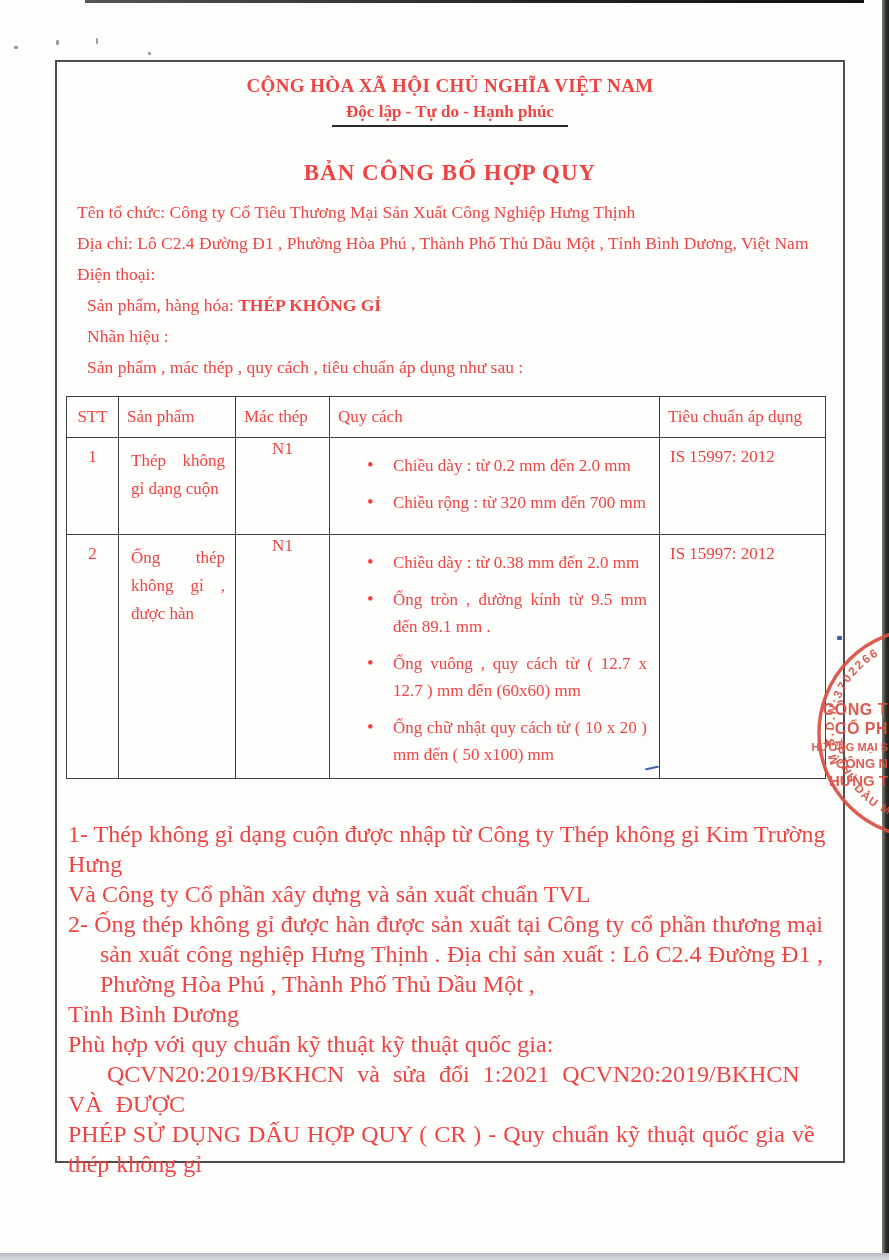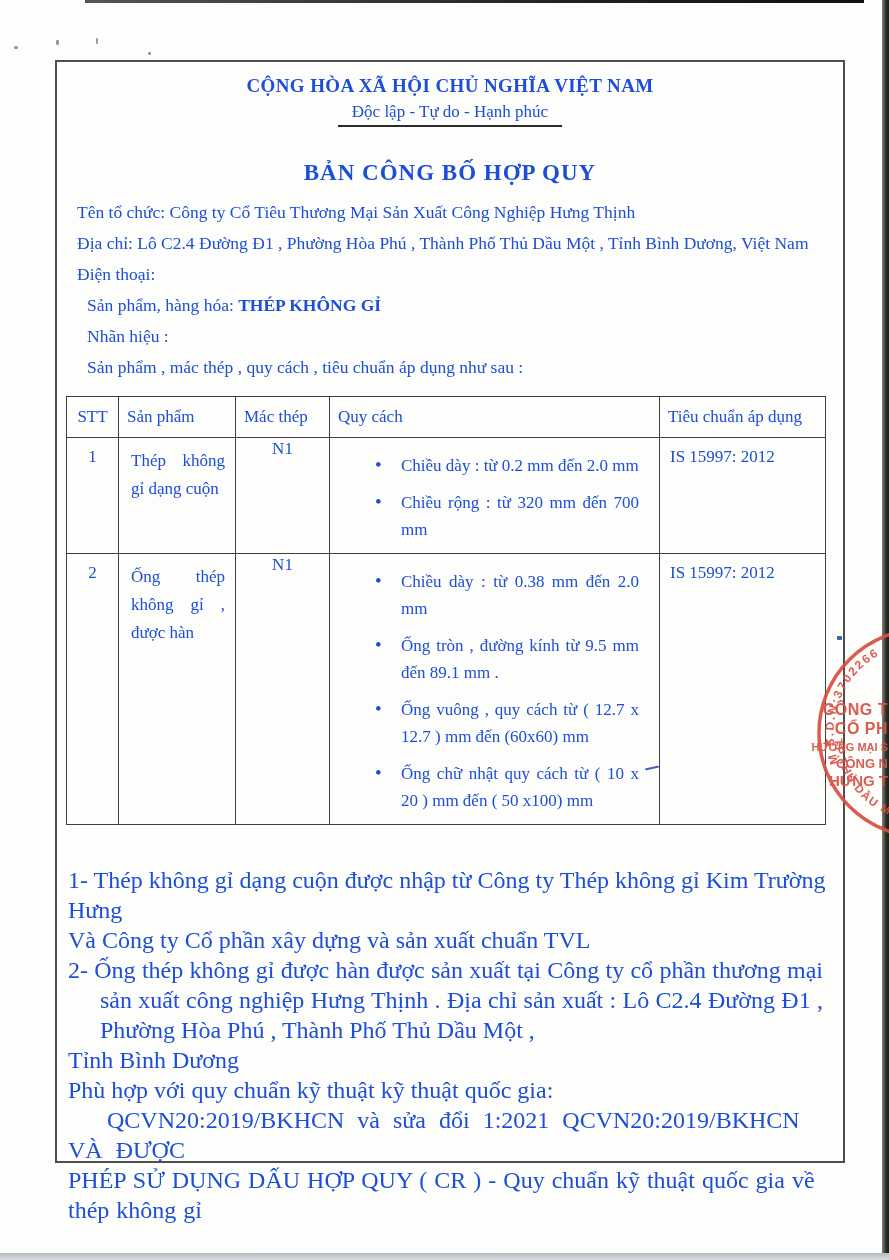--- a/index.html
+++ b/index.html
@@ -1,38 +1,38 @@
 <!DOCTYPE html>
 <html><head>
 <meta charset="utf-8">
 <style>
   html,body{margin:0;padding:0;}
   .page{
     position:relative;width:889px;height:1260px;overflow:hidden;
     background:#fdfdfb;
     font-family:"Liberation Serif","DejaVu Serif",serif;
-    color:#1d4ed8;
+    color:#ef4444;
   }
   
   .top-line{position:absolute;left:85px;top:0;width:779px;height:3px;
     background:linear-gradient(to right,#555 0%,#222 60%,#111 100%);}
   .right-strip{position:absolute;right:0;top:0;width:7px;height:1260px;
     background:linear-gradient(to right,#80847a,#2b2d26 60%,#1d1f19);}
   .bottom-strip{position:absolute;left:0;bottom:0;width:889px;height:7px;
     background:linear-gradient(to bottom,#b7bbbf,#d9dcdf);}
   .speck{position:absolute;background:#9a9a9a;border-radius:1px;}
   .speck.blue{background:#3f5fb5;}
   
   .doc{
     position:absolute;left:55px;top:60px;width:790px;height:1103px;
     border:2px solid #4e4e4e;box-sizing:border-box;background:transparent;
   }
   .nat-title{margin-top:13px;text-align:center;font-weight:bold;
     font-size:19px;letter-spacing:.4px;}
-  .motto{margin-top:5px;text-align:center;font-weight:normal;font-size:17px;}
+  .motto{margin-top:5px;text-align:center;font-weight:bold;font-size:17px;}
   .motto span{display:inline-block;border-bottom:2px solid #2a2a2a;
     padding:0 14px 3px 14px;}
   .doc-title{margin-top:33px;text-align:center;font-weight:bold;
     font-size:23px;letter-spacing:1px;}
   .doc-number{margin-top:8px;text-align:center;font-size:18px;}
   .info{margin:11px 0 0 20px;width:765px;font-size:17.5px;line-height:31px;}
   .info p{margin:0;}
   .info .indent{margin-left:10px;}
   .info b{font-weight:bold;}
   
@@ -43,21 +43,21 @@
   table.spec thead th{height:41px;vertical-align:middle;text-align:left;
     padding:0 8px;font-size:17px;}
   table.spec thead th.c{text-align:center;}
   td.stt{text-align:center;padding-top:9px;}
   td.sp{padding:9px 10px 0 12px;text-align:justify;line-height:28px;}
   td.mt{text-align:center;}
   td.qc{padding:6px 12px 0 0;}
   td.tc{padding:9px 8px 16px 10px;}
   tr.r1 td{height:97px;}
   tr.r2 td{height:237px;}
-  ul.bul{margin:8px;padding:0 0 0 63px;list-style:none;}
+  ul.bul{margin:0;padding:0 0 0 63px;list-style:none;}
   ul.bul li{position:relative;margin:8px 0 10px 0;line-height:27px;
     text-align:justify;}
   ul.bul li::before{content:"\2022";position:absolute;left:-26px;top:-1px;
     font-size:19px;}
   
   .notes{margin:40px 0 0 11px;width:777px;font-size:24px;line-height:30px;}
   .notes p{margin:0;}
   .n1a{margin-left:29px;}
   .n1b{margin-left:22px;}
   .n2{margin:4px 0 0 22px;padding-left:32px;text-indent:-32px;

